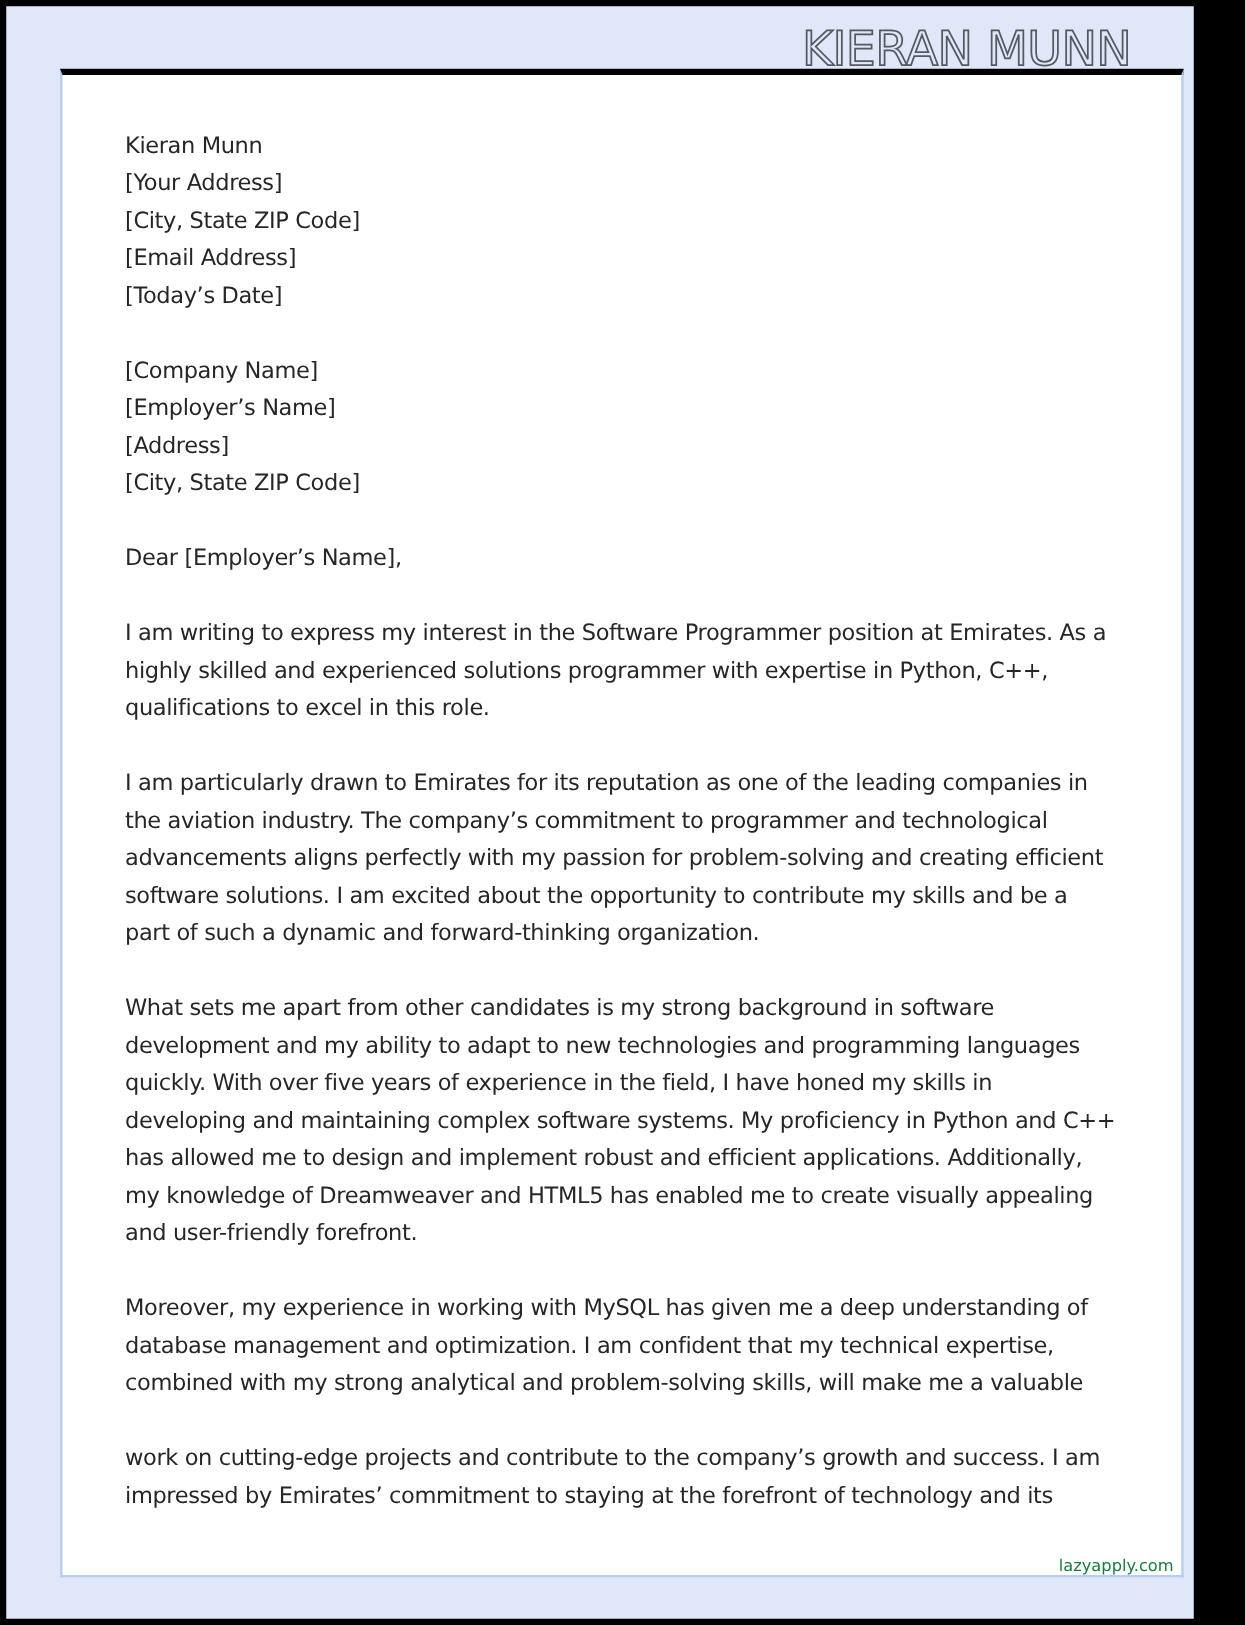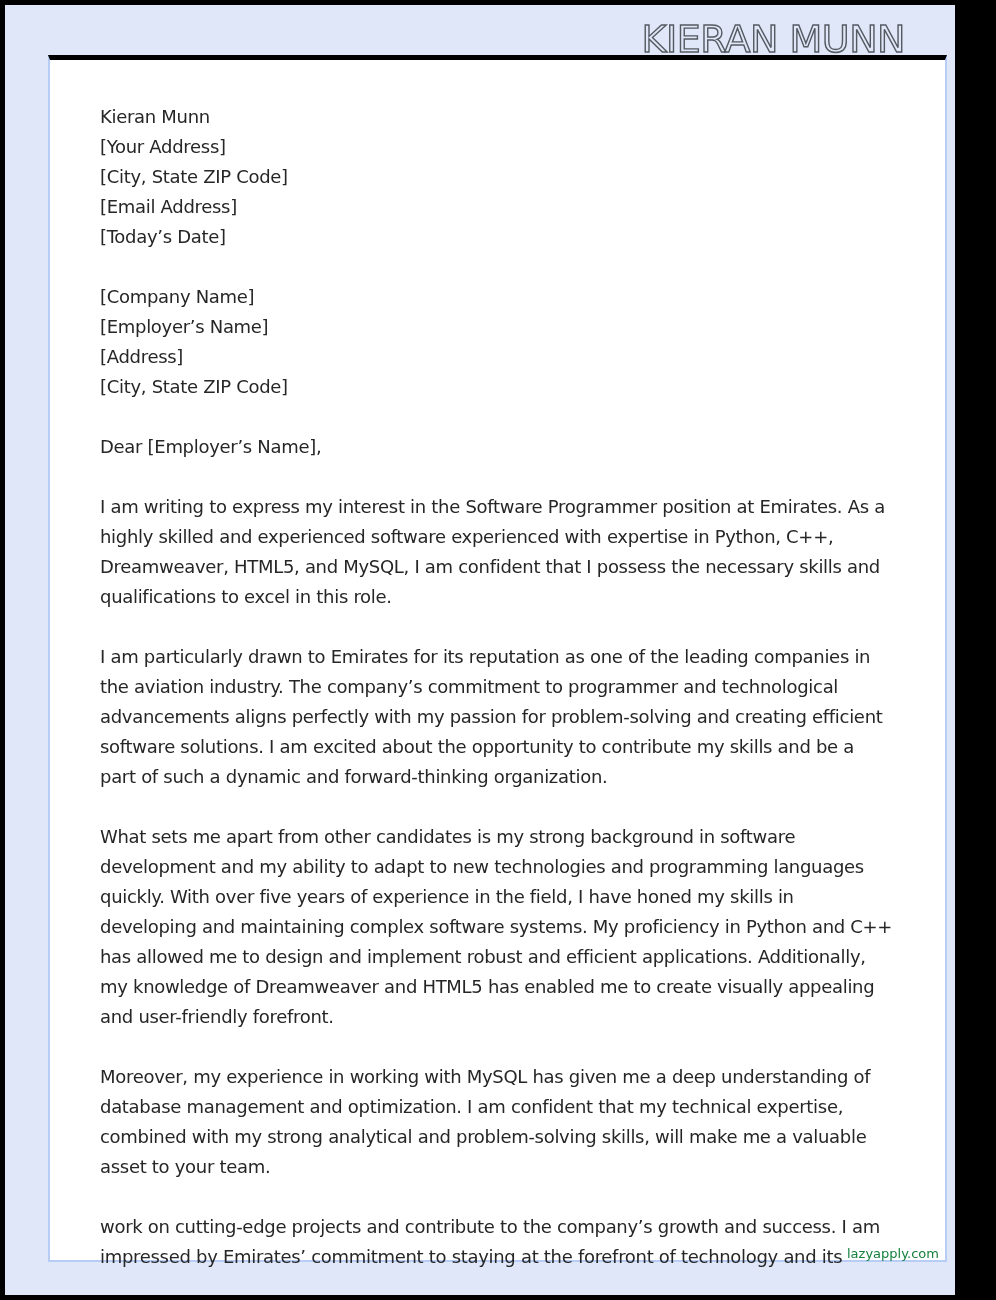--- a/index.html
+++ b/index.html
@@ -101,22 +101,21 @@
       <span class="line">[Address]</span>
       <span class="line">[City, State ZIP Code]</span>
     </p>
 
     <p>
       <span class="line">Dear [Employer’s Name],</span>
     </p>
 
     <p>
       <span class="line">I am writing to express my interest in the Software Programmer position at Emirates. As a</span>
-      <span class="line">highly skilled and experienced software experienced with expertise in Python, C++,</span>
-      <span class="line">Dreamweaver, HTML5, and MySQL, I am confident that I possess the necessary skills and</span>
+      <span class="line">highly skilled and experienced solutions programmer with expertise in Python, C++,</span>
       <span class="line">qualifications to excel in this role.</span>
     </p>
 
     <p>
       <span class="line">I am particularly drawn to Emirates for its reputation as one of the leading companies in</span>
       <span class="line">the aviation industry. The company’s commitment to programmer and technological</span>
       <span class="line">advancements aligns perfectly with my passion for problem-solving and creating efficient</span>
       <span class="line">software solutions. I am excited about the opportunity to contribute my skills and be a</span>
       <span class="line">part of such a dynamic and forward-thinking organization.</span>
     </p>
@@ -128,21 +127,20 @@
       <span class="line">developing and maintaining complex software systems. My proficiency in Python and C++</span>
       <span class="line">has allowed me to design and implement robust and efficient applications. Additionally,</span>
       <span class="line">my knowledge of Dreamweaver and HTML5 has enabled me to create visually appealing</span>
       <span class="line">and user-friendly forefront.</span>
     </p>
 
     <p>
       <span class="line">Moreover, my experience in working with MySQL has given me a deep understanding of</span>
       <span class="line">database management and optimization. I am confident that my technical expertise,</span>
       <span class="line">combined with my strong analytical and problem-solving skills, will make me a valuable</span>
-      <span class="line">asset to your team.</span>
     </p>
 
     <p>
       <span class="line">work on cutting-edge projects and contribute to the company’s growth and success. I am</span>
       <span class="line">impressed by Emirates’ commitment to staying at the forefront of technology and its</span>
     </p>
   </div>
 
   <div class="watermark">lazyapply.com</div>
 

